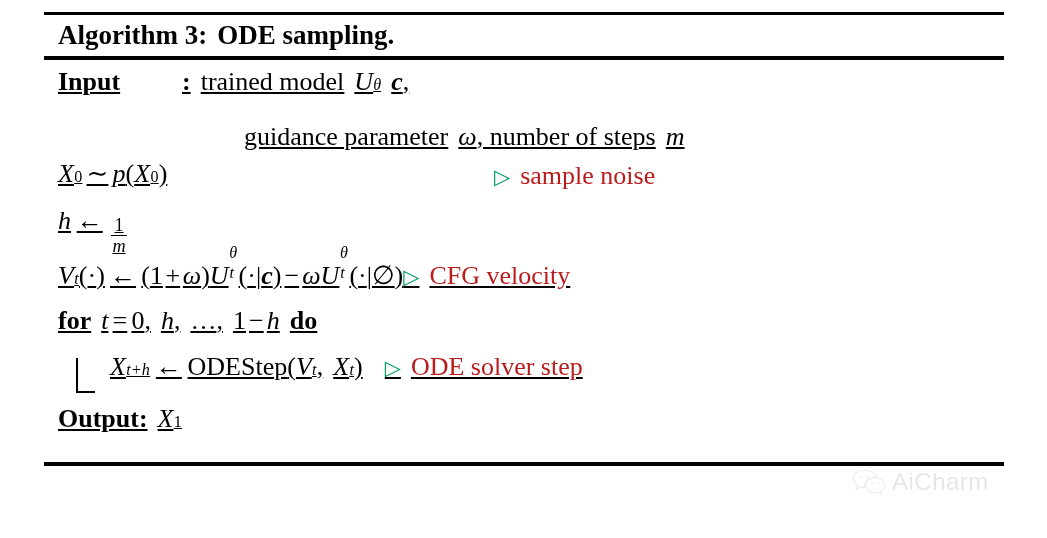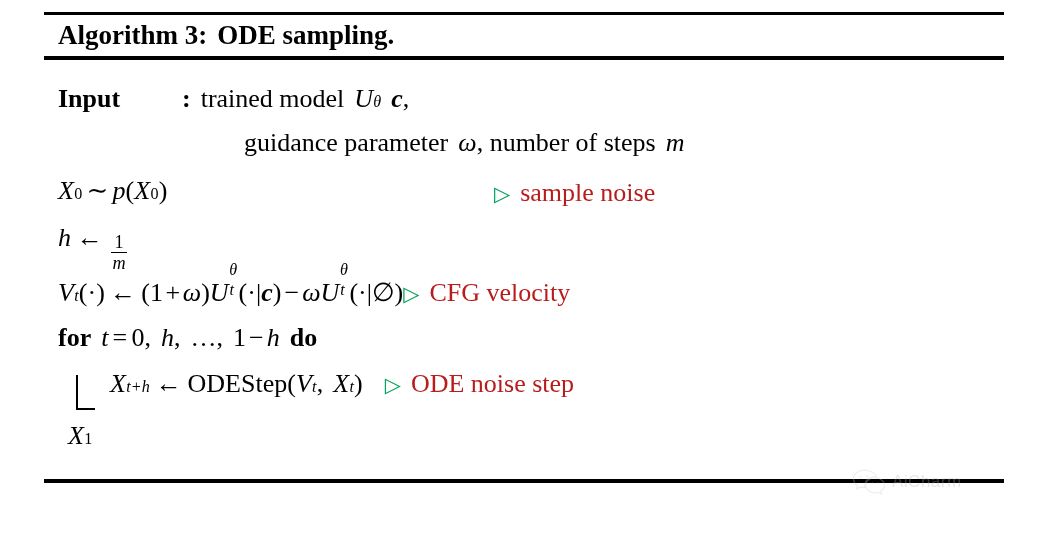--- a/index.html
+++ b/index.html
@@ -21,23 +21,24 @@
   .title{
     padding:5px 0 6px 14px;
     font-size:27px;line-height:1.12;white-space:nowrap;
   }
   .title .kw{font-weight:bold;}
   .title .rm{font-weight:bold;}
 
   
   .body{
     position:relative;
-    padding:26px 0 10px 14px;
+    padding:9px 0 10px 14px;
     font-size:26px;
     line-height:1.0;
+    text-decoration:underline;
   }
   .line{
     position:relative;
     white-space:nowrap;
     height:45px;
     display:flex;
     align-items:baseline;
   }
   .kw{font-weight:bold;}
   .mi{font-style:italic;font-family:"Liberation Serif","DejaVu Serif",serif;}
@@ -93,21 +94,21 @@
   
   .wm{
     position:absolute;left:852px;top:462px;
     width:180px;height:40px;
     display:flex;align-items:center;gap:6px;
     opacity:.30;pointer-events:none;
     color:#9a9a9a;
   }
   .wm .wmtext{
     font-family:"Liberation Sans","DejaVu Sans",sans-serif;
-    font-size:17px;letter-spacing:.5px;color:#b0b0b0;
+    font-size:24px;letter-spacing:.5px;color:#b0b0b0;
   }
   .wm svg{display:block;}
 </style>
 </head>
 <body>
 
 <div class="algo">
 
   <div class="rule-top"></div>
 
@@ -125,21 +126,21 @@
         <span class="gap-sm"></span>
         <span class="rm">trained model</span>
         <span class="gap-sm"></span>
         <span class="mi">U</span>
         <span class="sup">θ</span>
         <span class="gap-sm"></span>
         <span class="mb">c</span>
         <span class="rm">,</span>
     </div>
 
-    <div class="line" style="height:48px;">
+    <div class="line" style="height:48px;align-items:center;">
       <span class="ind-cont"></span>
         <span class="rm">guidance parameter</span>
         <span class="gap-sm"></span>
         <span class="mi">ω</span>
         <span class="rm">, number of steps</span>
         <span class="gap-sm"></span>
         <span class="mi">m</span>
     </div>
 
     <div class="line" style="height:47px;">
@@ -236,24 +237,25 @@
         <span class="mi">V</span>
         <span class="sub">t</span>
         <span class="mn">,</span>
         <span class="gap-sm"></span>
         <span class="mi">X</span>
         <span class="sub">t</span>
         <span class="mn">)</span>
         <span class="gap-md"></span>
         <span class="tri" style="font-size:21px;">▷</span>
         <span class="gap-sm"></span>
-        <span class="cmt">ODE noise step</span>
+        <span class="cmt">ODE solver step</span>
     </div>
 
     <div class="line" style="height:46px;">
+      <span class="kw">Output:</span>
         <span class="gap-sm"></span>
         <span class="mi">X</span>
         <span class="sub num">1</span>
     </div>
 
   </div>
 
   <div class="rule-bottom"></div>
 </div>
 

